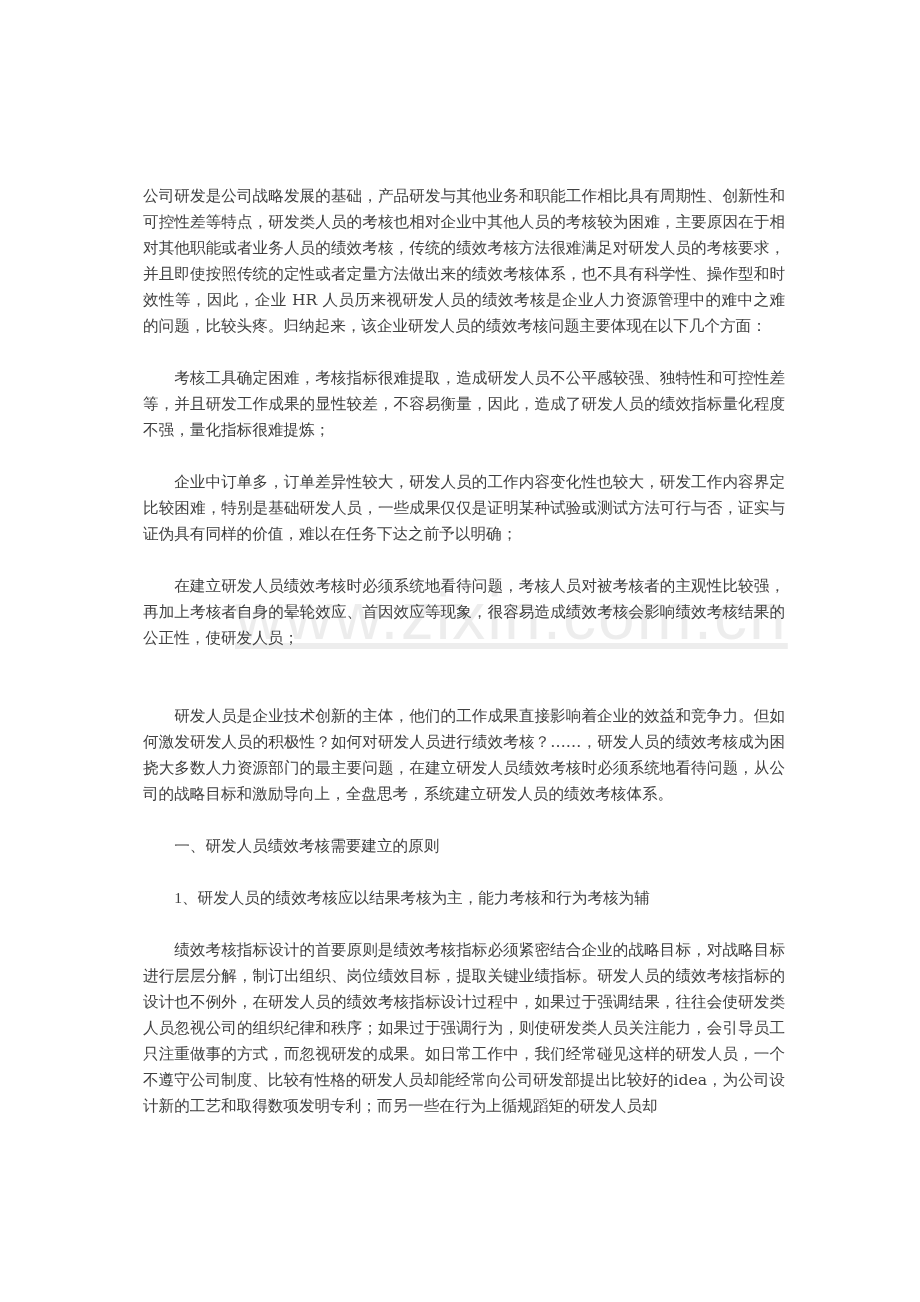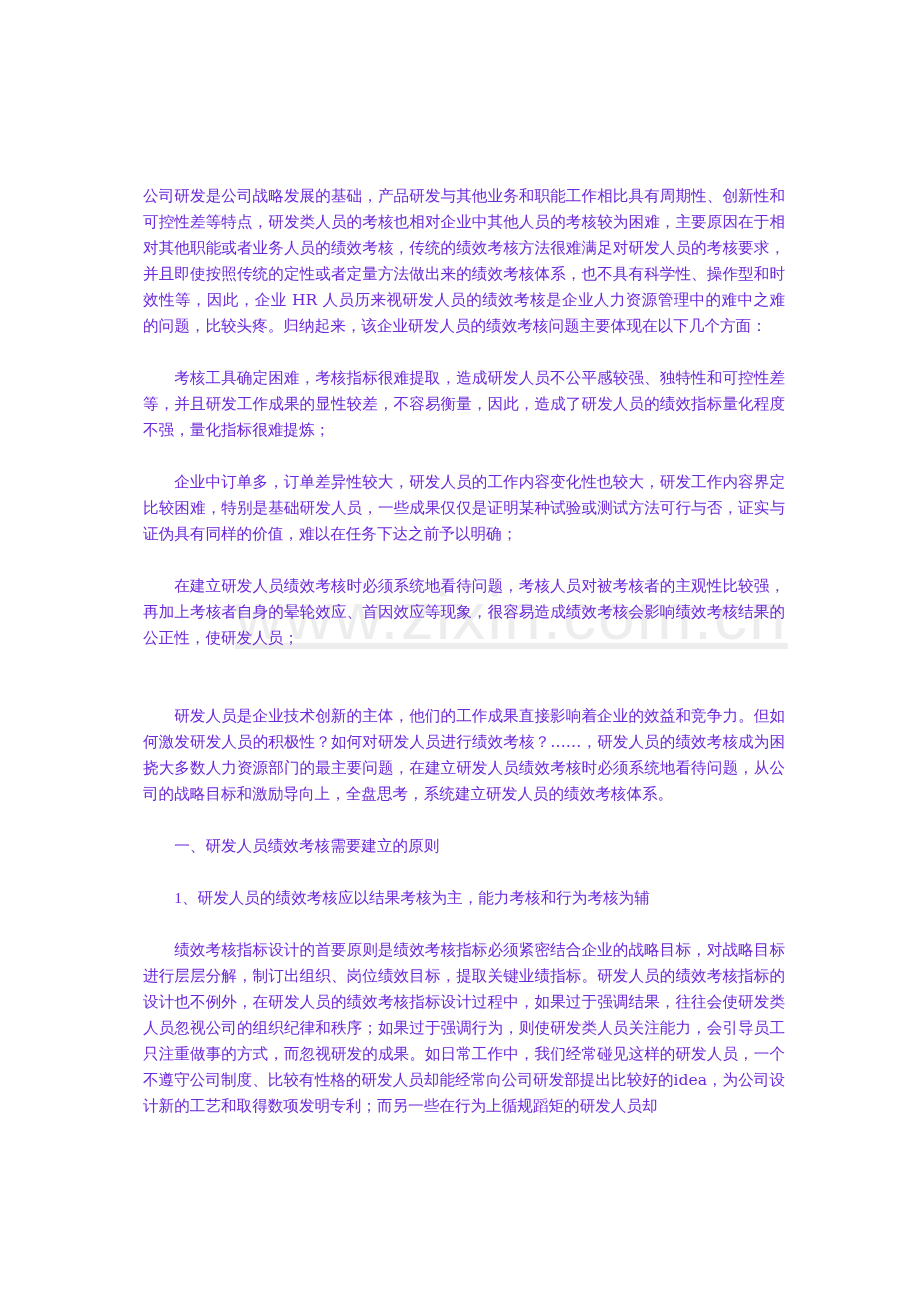--- a/index.html
+++ b/index.html
@@ -3,21 +3,21 @@
 <meta charset="utf-8">
 <style>
   html, body { margin: 0; padding: 0; background: #ffffff; }
   body { width: 920px; height: 1302px; position: relative; overflow: hidden; }
   .page {
     position: absolute; left: 0; top: 0; width: 920px; height: 1302px; background: #ffffff;
   }
   .content {
     position: absolute; left: 143px; top: 183px; width: 642px;
     font-family: "DejaVu Serif", "Liberation Serif", serif;
-    font-size: 15.6px; line-height: 26px; color: #6d28d9;
+    font-size: 15.6px; line-height: 26px; color: #404040;
     text-align: justify; text-justify: inter-character;
   }
   .content p { margin: 0; }
   .content p.indent { text-indent: 2em; }
   .gap { height: 26px; }
   .heading { padding-left: 2em; font-family: Liberation Serif, serif; }
   .watermark {
     position: absolute; left: 235px; top: 578px;
     font-family: "Liberation Sans", sans-serif;
     font-size: 66px; letter-spacing: 2px; color: rgba(0,0,0,0.07);

